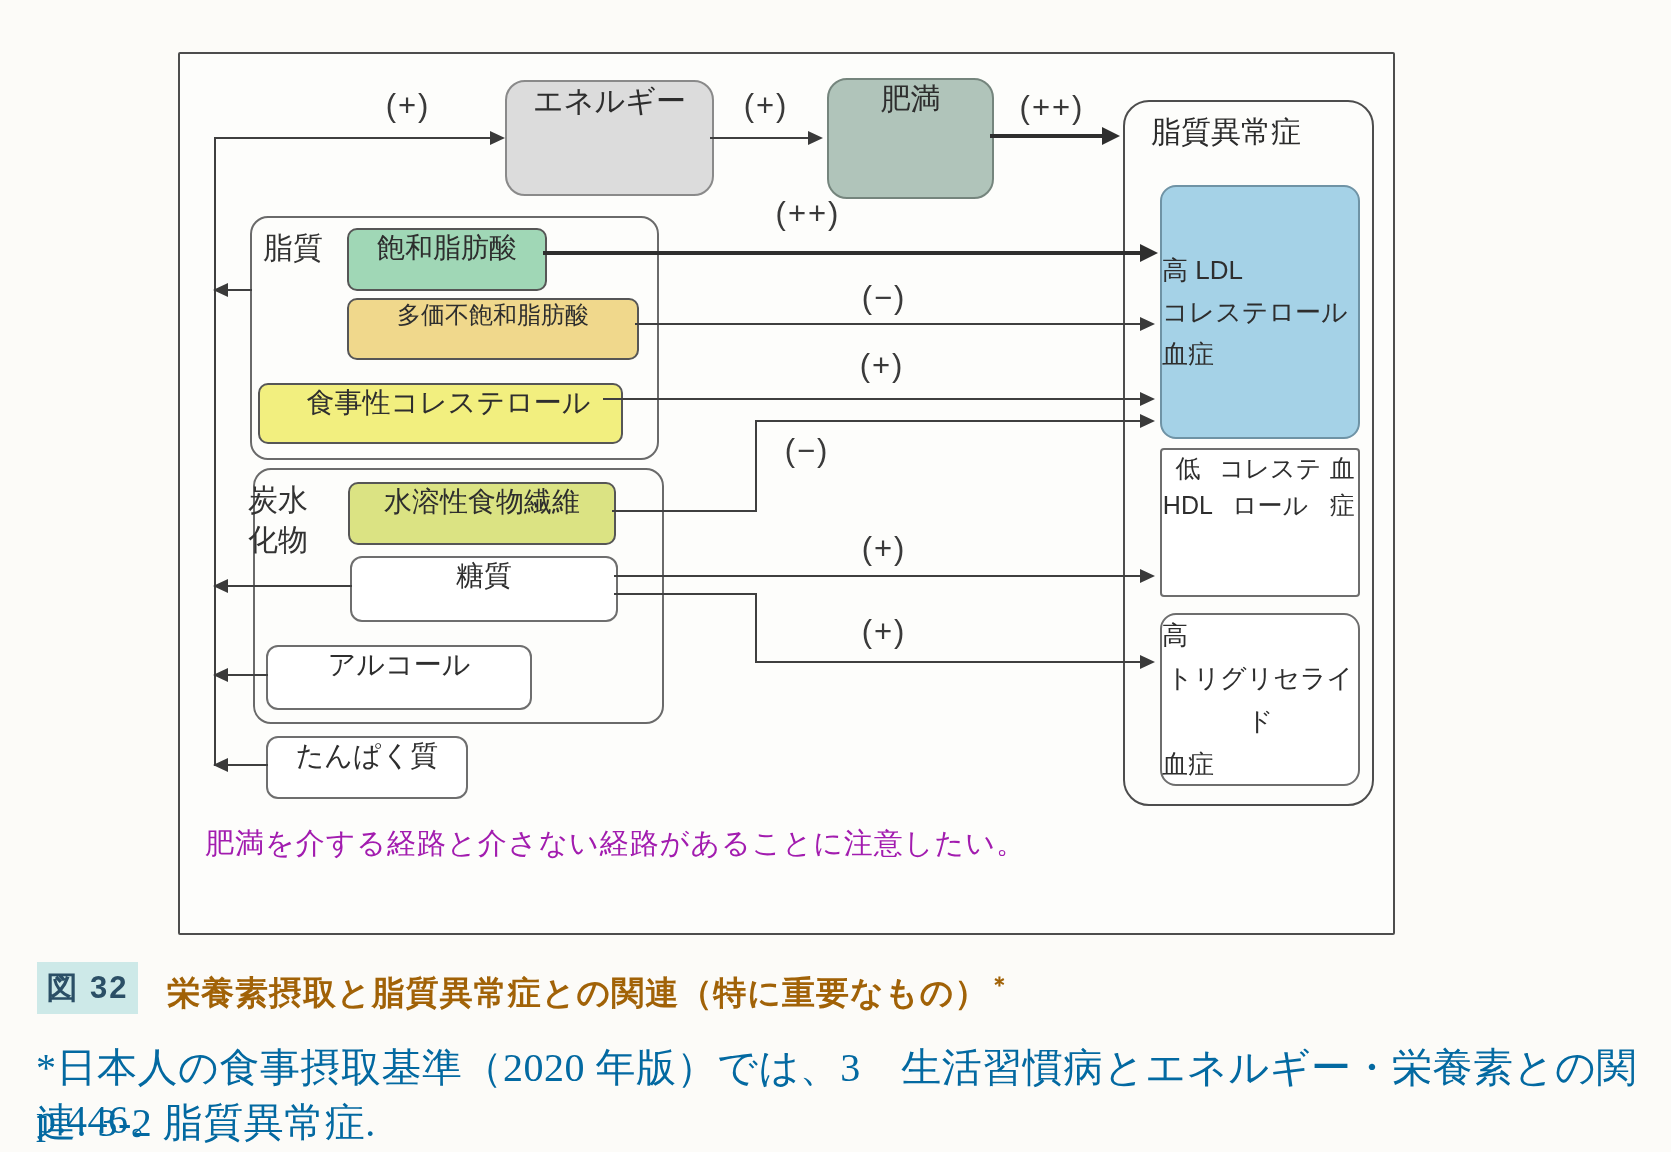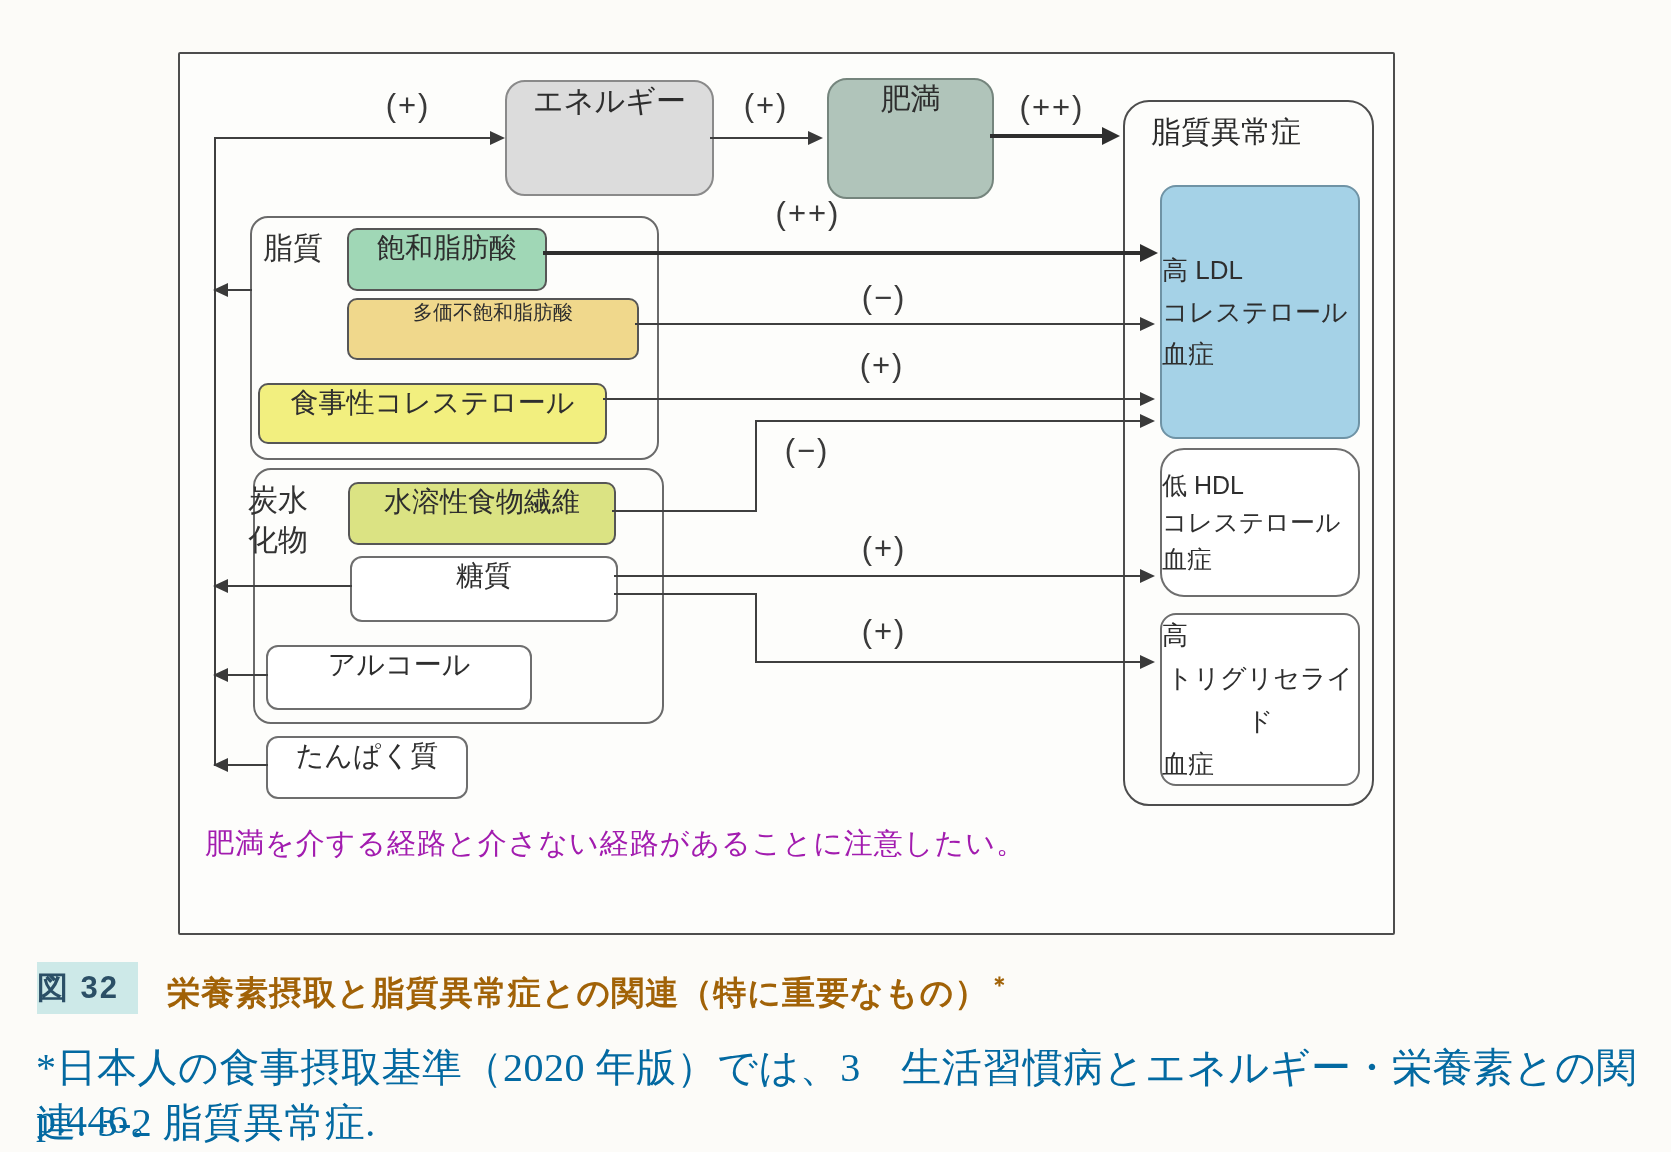--- a/index.html
+++ b/index.html
@@ -27,21 +27,21 @@
   
   .ah-r{position:absolute;width:0;height:0;border-top:7px solid transparent;border-bottom:7px solid transparent;border-left:15px solid #3a3a3a;}
   .ah-r.big{border-top-width:9px;border-bottom-width:9px;border-left-width:18px;border-left-color:#2e2e2e;}
   .ah-l{position:absolute;width:0;height:0;border-top:7px solid transparent;border-bottom:7px solid transparent;border-right:15px solid #3a3a3a;}
   
   .elabel{position:absolute;font-size:31px;color:#3a3a3a;text-align:center;letter-spacing:2px;}
   
   .note{position:absolute;font-size:29px;color:#a21caf;letter-spacing:1px;}
   
   .badge{
-    position:absolute;display:flex;align-items:center;justify-content:flex-start;
+    position:absolute;display:flex;align-items:center;justify-content:center;
     background:#cde9e8;color:#2b4f66;font-size:31px;font-weight:bold;letter-spacing:2px;
   }
   .cap-title{position:absolute;font-size:33px;font-weight:bold;color:#a16207;letter-spacing:1px;}
   .cap-title sup{font-size:22px;}
   
   .footnote{position:absolute;font-family:"Liberation Serif",serif;font-size:40px;color:#0369a1;letter-spacing:0.5px;}
 </style>
 </head>
 <body>
 
@@ -73,42 +73,42 @@
 
   <div class="container-box" style="left:1123px;top:100px;width:247px;height:702px;"></div>
   <div class="container-title" style="left:1151px;top:112px;">脂質異常症</div>
 
   <div class="node" style="left:1160px;top:185px;width:196px;height:250px;background:#a5d2e7;border-color:#6f93a5;border-radius:16px;font-size:26px;line-height:42px;flex-direction:column;">
     <span>高 LDL</span>
     <span>コレステロール</span>
     <span>血症</span>
   </div>
 
-  <div class="node" style="left:1160px;top:448px;width:196px;height:145px;border-color:#6e6e6e;border-radius:24px;font-size:25px;line-height:37px;flex-direction:column;">
+  <div class="node" style="left:1160px;top:448px;width:196px;height:145px;border-color:#6e6e6e;border-radius:4px;font-size:25px;line-height:37px;flex-direction:row;">
     <span>低 HDL</span>
     <span>コレステロール</span>
     <span>血症</span>
   </div>
 
   <div class="node" style="left:1160px;top:613px;width:196px;height:169px;border-color:#6e6e6e;border-radius:16px;font-size:26px;line-height:43px;flex-direction:column;">
     <span>高</span>
     <span>トリグリセライド</span>
     <span>血症</span>
   </div>
 
   <div class="group" style="left:250px;top:216px;width:405px;height:240px;"></div>
   <div class="grouplabel" style="left:263px;top:228px;">脂質</div>
 
   <div class="node" style="left:347px;top:228px;width:196px;height:59px;background:#a0d7b6;border-color:#565656;border-radius:10px;font-size:28px;">
     <span>飽和脂肪酸</span>
   </div>
-  <div class="node" style="left:347px;top:298px;width:288px;height:58px;background:#f0d88c;border-color:#565656;border-radius:10px;font-size:20px;">
+  <div class="node" style="left:347px;top:298px;width:288px;height:58px;background:#f0d88c;border-color:#565656;border-radius:10px;font-size:24px;">
     <span>多価不飽和脂肪酸</span>
   </div>
-  <div class="node" style="left:258px;top:383px;width:345px;height:57px;background:#f2ef7f;border-color:#565656;border-radius:10px;font-size:28px;">
+  <div class="node" style="left:258px;top:383px;width:345px;height:57px;background:#f2ef7f;border-color:#565656;border-radius:10px;font-size:28px;padding-left:16px;">
     <span>食事性コレステロール</span>
   </div>
 
   <div class="group" style="left:253px;top:468px;width:407px;height:252px;"></div>
   <div class="grouplabel" style="left:248px;top:480px;">炭水
 化物</div>
 
   <div class="node" style="left:348px;top:482px;width:264px;height:59px;background:#dbe383;border-color:#565656;border-radius:10px;font-size:28px;">
     <span>水溶性食物繊維</span>
   </div>

